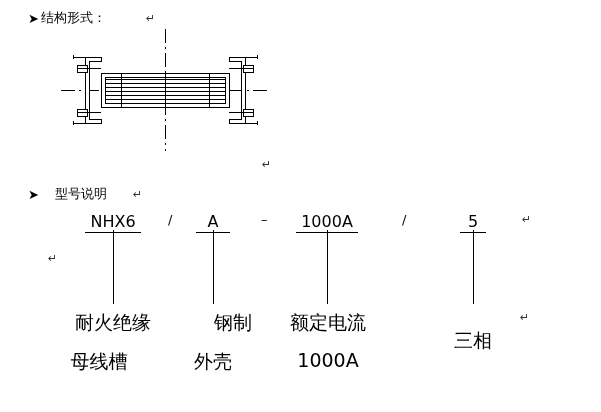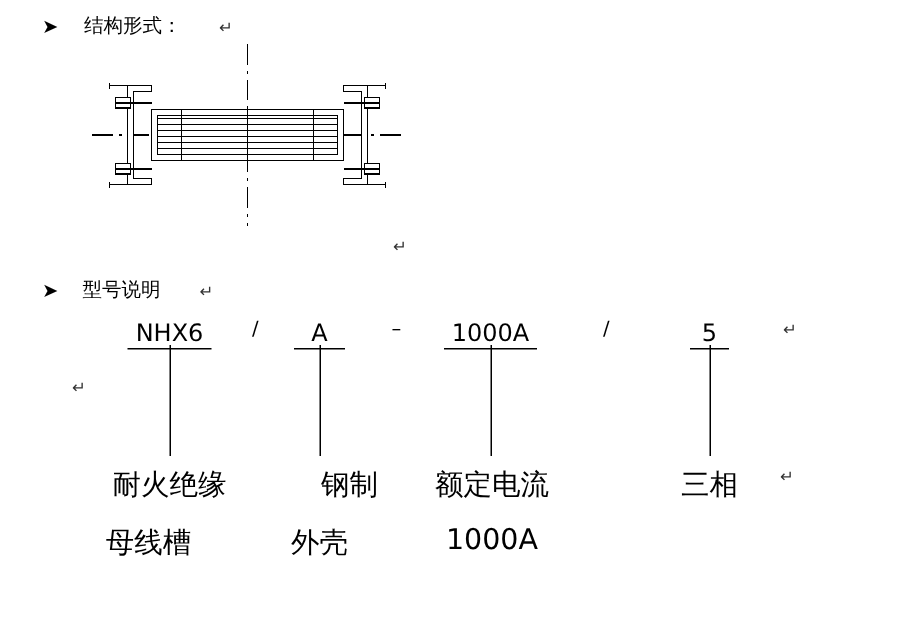--- a/index.html
+++ b/index.html
@@ -67,21 +67,21 @@
     left: 55px;
     top: 25px;
   }
 </style>
 </head>
 <body>
 
 <div id="page">
 
   <span class="bullet" style="left:28px; top:12px;">➤</span>
-  <span class="heading" style="left:56px; top:11px;">结构形式：</span>
+  <span class="heading" style="left:41px; top:11px;">结构形式：</span>
   <span class="pilcrow" style="left:146px; top:12px;">↵</span>
 
   <div id="drawing">
     <svg width="220" height="130" viewBox="0 0 220 130">
       <g stroke="#000" fill="none" stroke-width="1" shape-rendering="crispEdges">
 
         <line x1="110" y1="4" x2="110" y2="126" stroke-dasharray="14,4,2,4"></line>
 
         <line x1="6" y1="65" x2="214" y2="65" stroke-dasharray="14,4,2,4"></line>
 
@@ -149,17 +149,17 @@
 
   <span class="label-text" style="left:63px; top:310px; width:100px;">耐火绝缘</span>
   <span class="label-text" style="left:49px; top:349px; width:100px;font-family:Liberation Serif, serif;">母线槽</span>
 
   <span class="label-text" style="left:178px; top:310px; width:74px;text-align:right;">钢制</span>
   <span class="label-text" style="left:176px; top:349px; width:74px;">外壳</span>
 
   <span class="label-text" style="left:288px; top:310px; width:80px;">额定电流</span>
   <span class="label-text" style="left:288px; top:349px; width:80px;">1000A</span>
 
-  <span class="label-text" style="left:433px; top:310px; width:80px;">三相</span>
+  <span class="label-text" style="left:433px; top:328px; width:80px;">三相</span>
 
   <span class="pilcrow" style="left:520px; top:311px;">↵</span>
 
 </div>
 
 </body></html>

